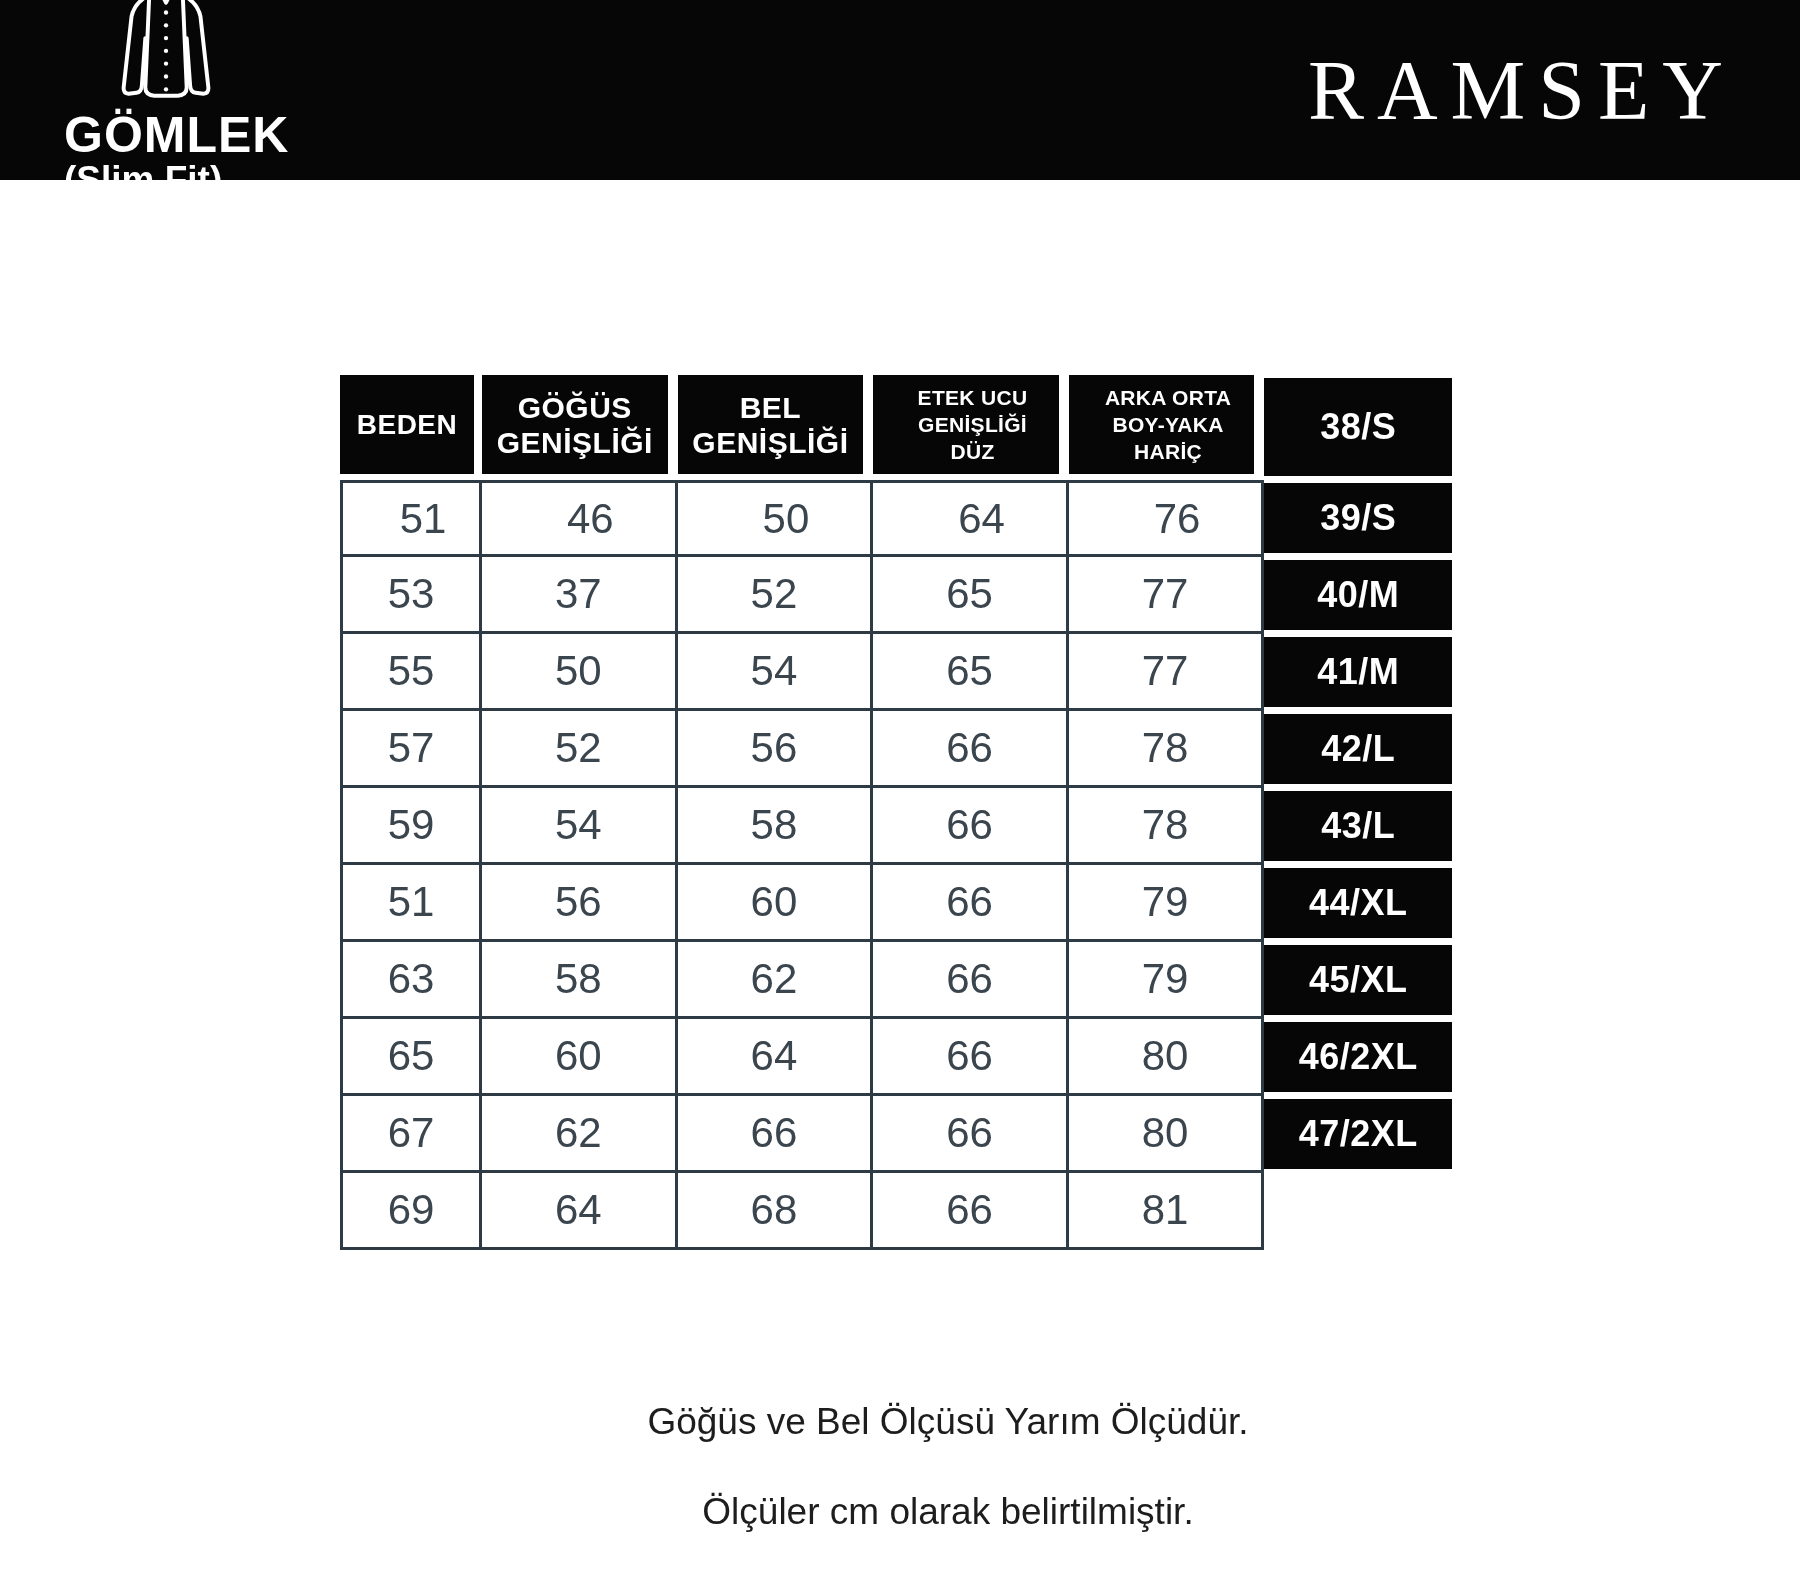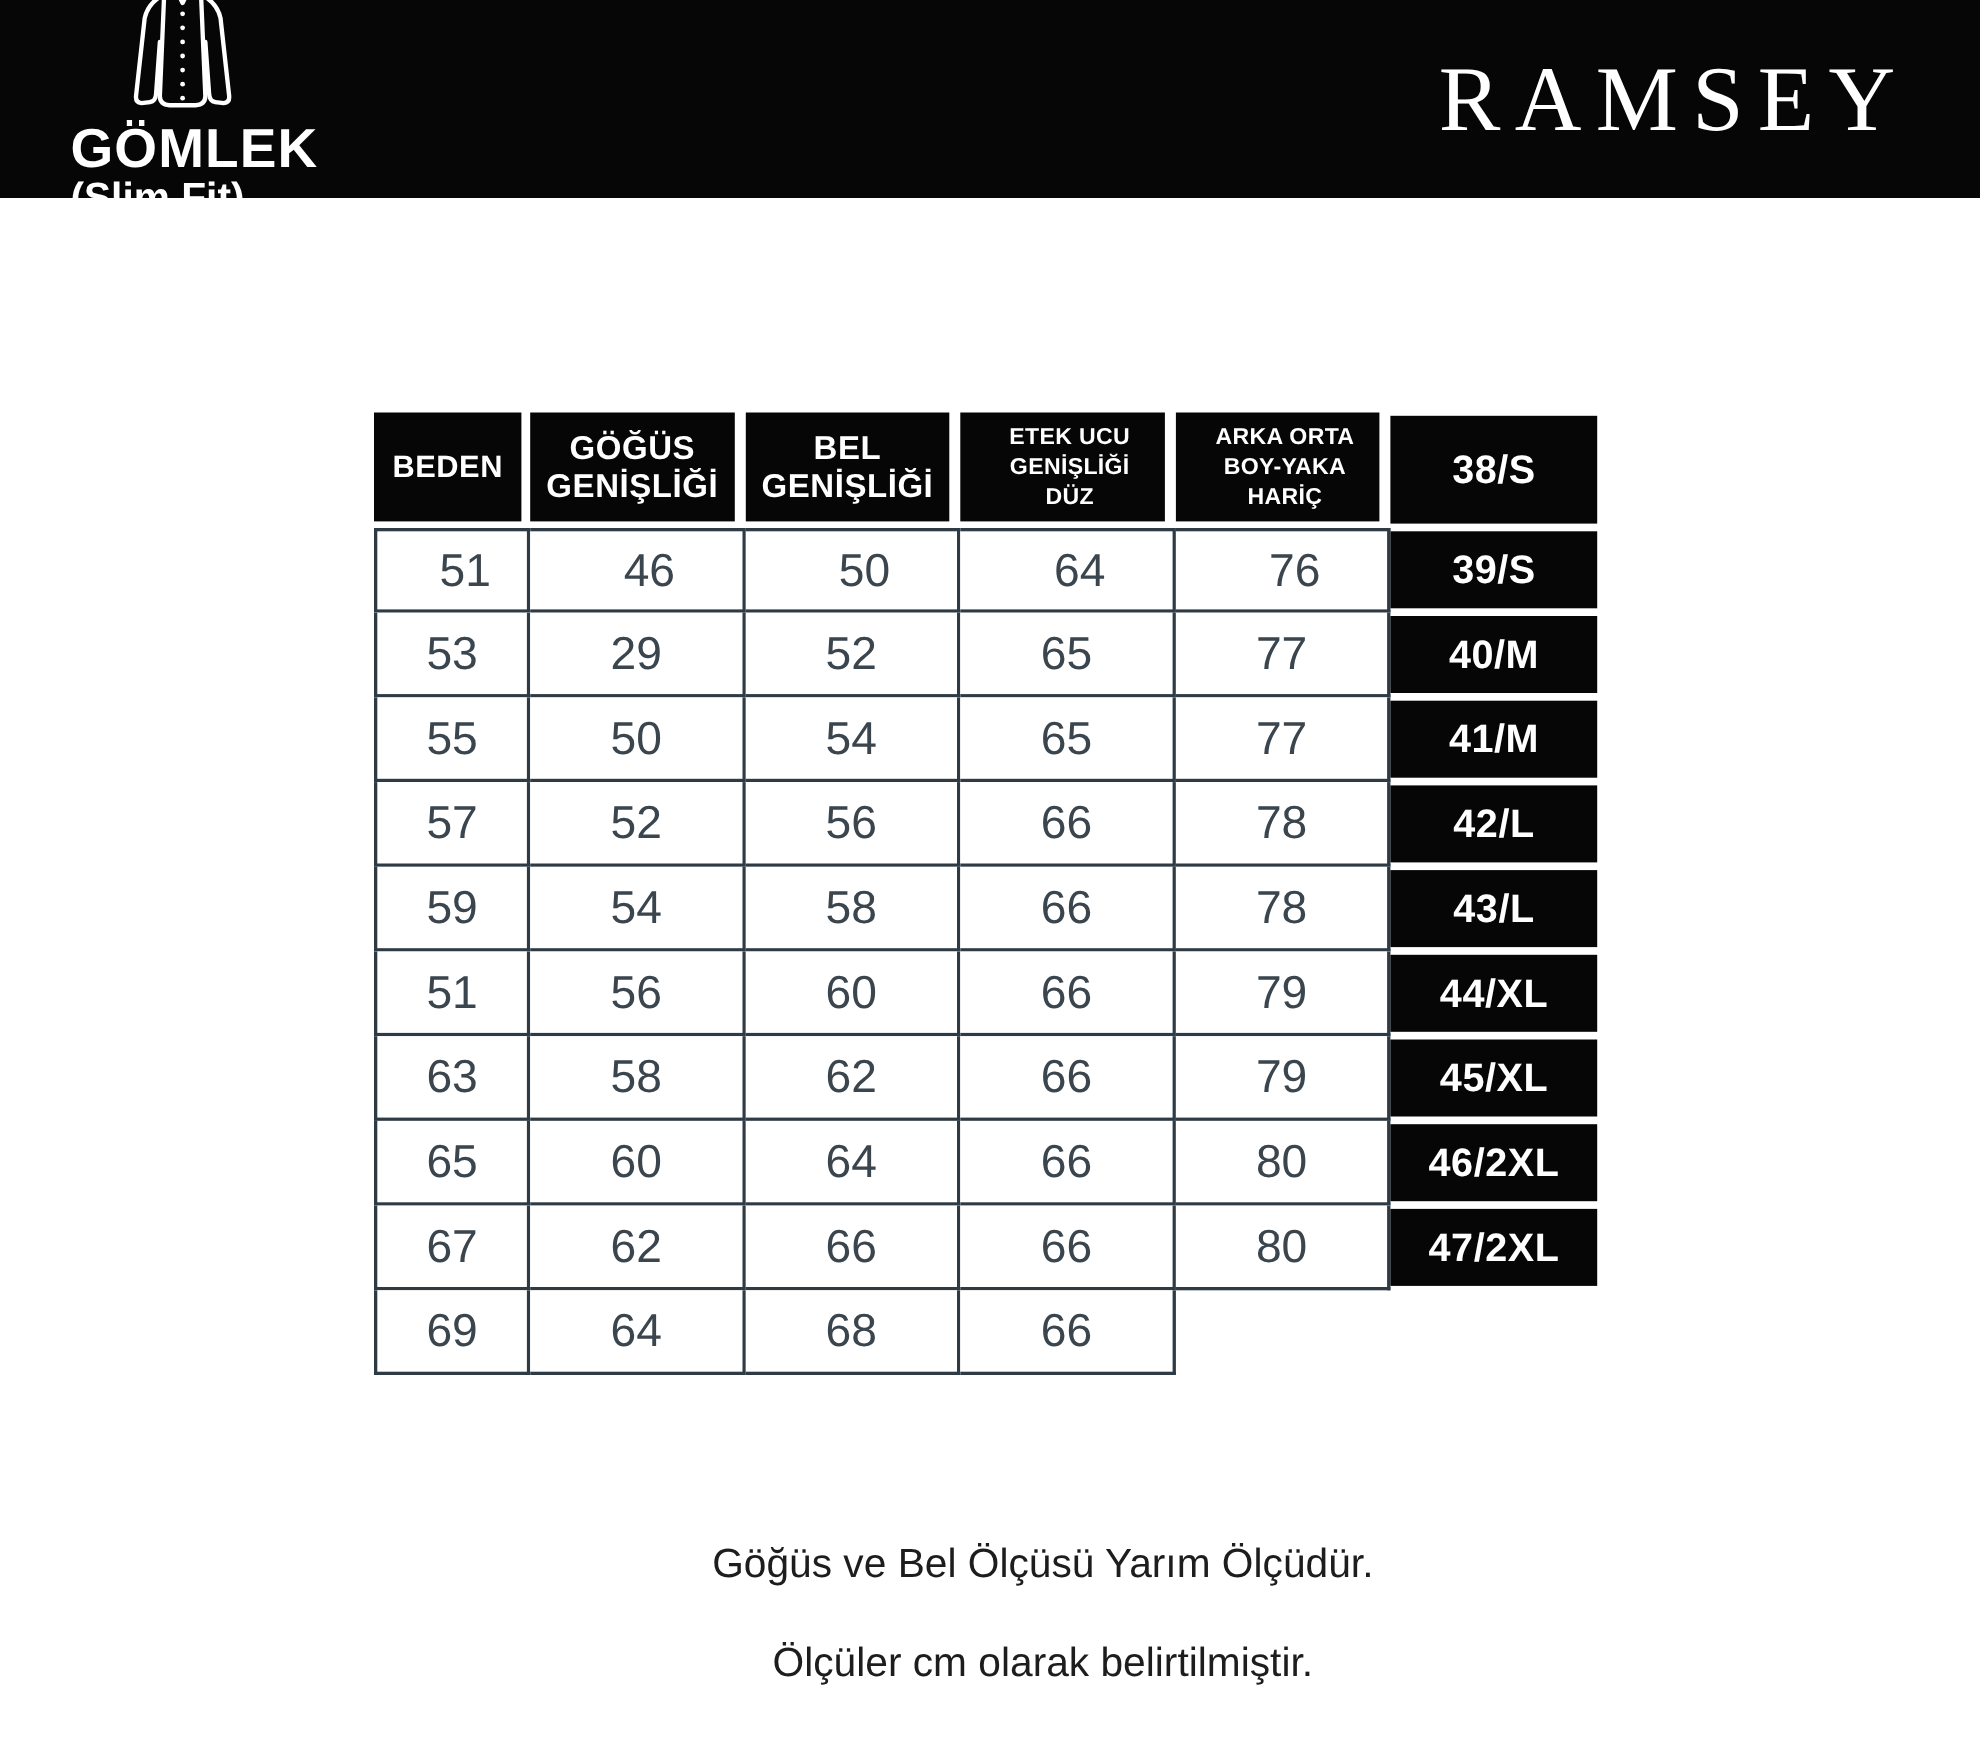--- a/index.html
+++ b/index.html
@@ -137,21 +137,21 @@
         <span>HARİÇ</span>
       </div>
       <div class="scell">38/S</div>
       <div class="dcell col0 row0">51</div>
       <div class="dcell row0">46</div>
       <div class="dcell row0">50</div>
       <div class="dcell row0">64</div>
       <div class="dcell row0">76</div>
       <div class="scell">39/S</div>
       <div class="dcell col0">53</div>
-      <div class="dcell">29</div>
+      <div class="dcell">37</div>
       <div class="dcell">52</div>
       <div class="dcell">65</div>
       <div class="dcell">77</div>
       <div class="scell">40/M</div>
       <div class="dcell col0">55</div>
       <div class="dcell">50</div>
       <div class="dcell">54</div>
       <div class="dcell">65</div>
       <div class="dcell">77</div>
       <div class="scell">41/M</div>
@@ -188,19 +188,20 @@
       <div class="dcell col0">67</div>
       <div class="dcell">62</div>
       <div class="dcell">66</div>
       <div class="dcell">66</div>
       <div class="dcell">80</div>
       <div class="scell">47/2XL</div>
       <div class="dcell col0">69</div>
       <div class="dcell">64</div>
       <div class="dcell">68</div>
       <div class="dcell">66</div>
+      <div class="dcell">81</div>
     </div>
 
   <div class="notes">
     <p>Göğüs ve Bel Ölçüsü Yarım Ölçüdür.</p>
     <p>Ölçüler cm olarak belirtilmiştir.</p>
   </div>
 </main>
 
 </body></html>

